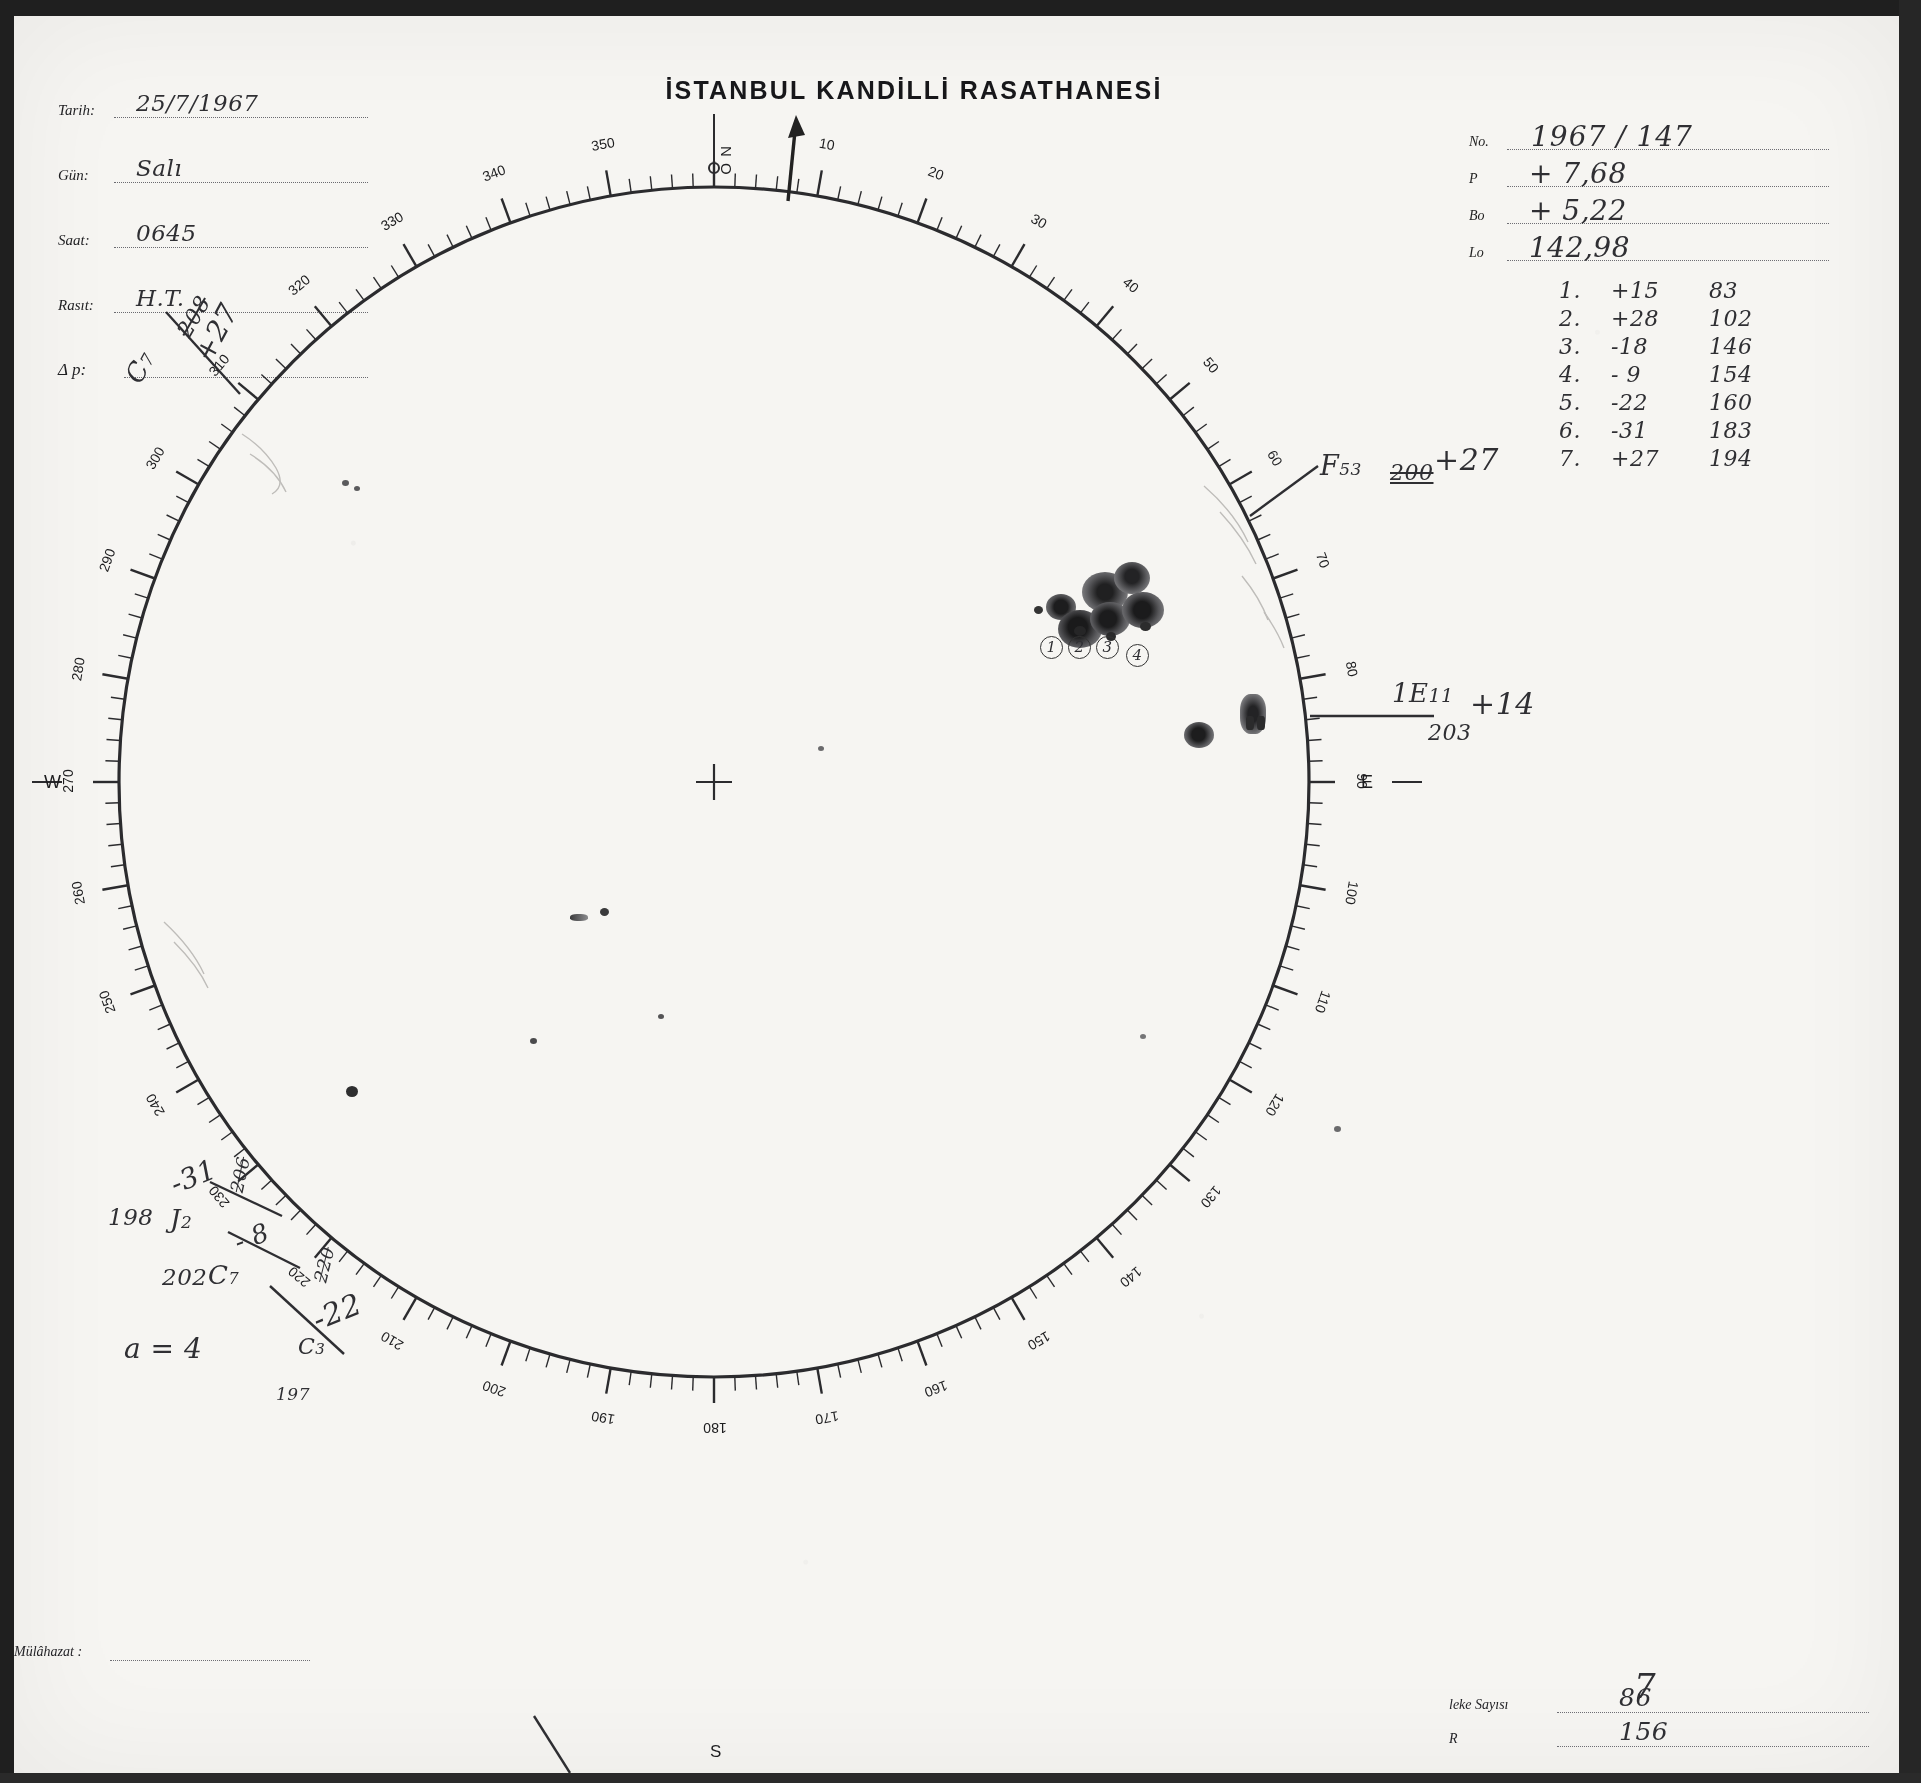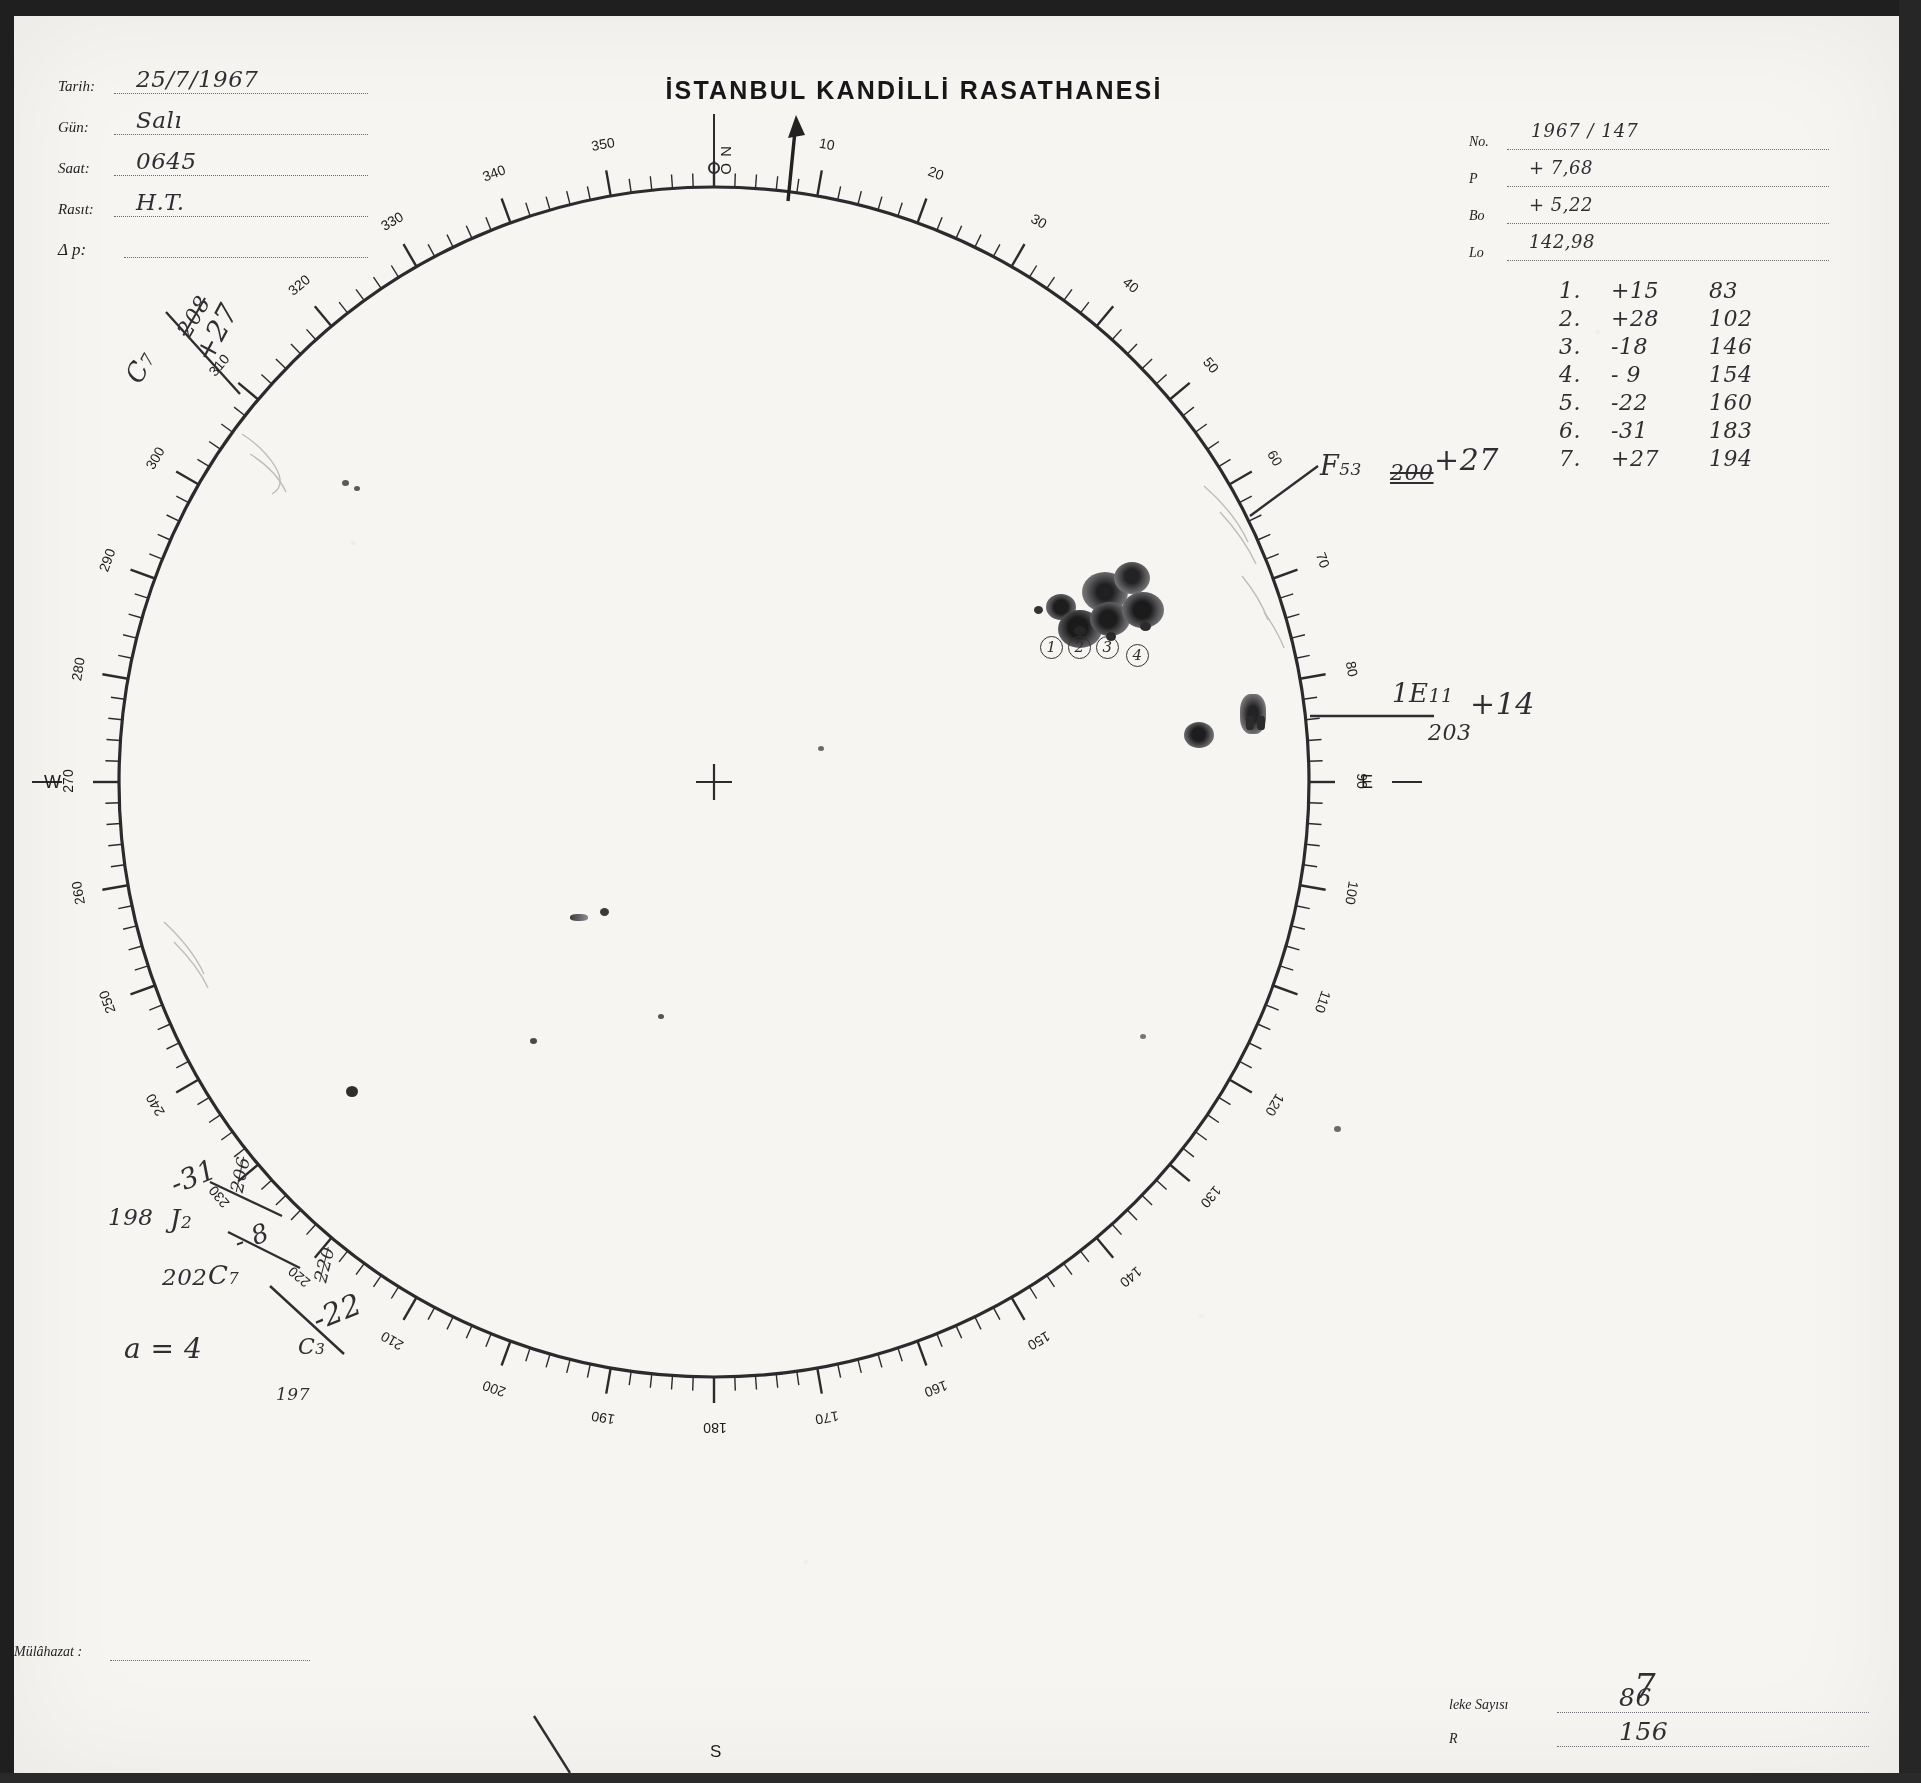--- a/index.html
+++ b/index.html
@@ -47,21 +47,21 @@
   
   #title {
     position:absolute; left:640px; top:60px; width:520px;
     text-align:center;
     font-size:25px; font-weight:bold; letter-spacing:2.2px;
     color:#17171a;
   }
 
   
   #form-left { position:absolute; left:44px; top:50px; width:310px; }
-  .form-row { position:relative; height:41px; }
+  .form-row { position:relative; height:41px;margin-top:24px; }
   .form-label {
     position:absolute; left:0; top:12px;
     font-size:15px; font-style:italic; font-family:"Liberation Serif", serif;
     color:#1f1f22;
   }
   .form-dots {
     position:absolute; left:56px; right:0; top:27px;
     border-bottom:1px dotted #6a6a70; height:0;
   }
   .form-value {
@@ -72,21 +72,21 @@
   .form-row.dp .form-dots { left:66px; }
 
   
   #form-right { position:absolute; left:1455px; top:108px; width:360px; }
   .fr-row { position:relative; height:37px; }
   .fr-label {
     position:absolute; left:0; top:10px; font-size:14px;
     font-family:"Liberation Serif", serif; font-style:italic; color:#222;
   }
   .fr-dots { position:absolute; left:38px; right:0; top:25px; border-bottom:1px dotted #6e6e74; }
-  .fr-value { position:absolute; left:60px; top:-4px; font-size:18px; }
+  .fr-value { position:absolute; left:60px; top:-4px; font-size:28px; }
   .fr-value.no { left:62px; letter-spacing:1px; }
 
   
   #spot-list { position:absolute; left:1545px; top:262px; width:300px; }
   .sl-row { position:relative; height:28px; font-size:22px; }
   .sl-idx { position:absolute; left:0; }
   .sl-lat { position:absolute; left:52px; }
   .sl-lon { position:absolute; left:150px; }
 
   

